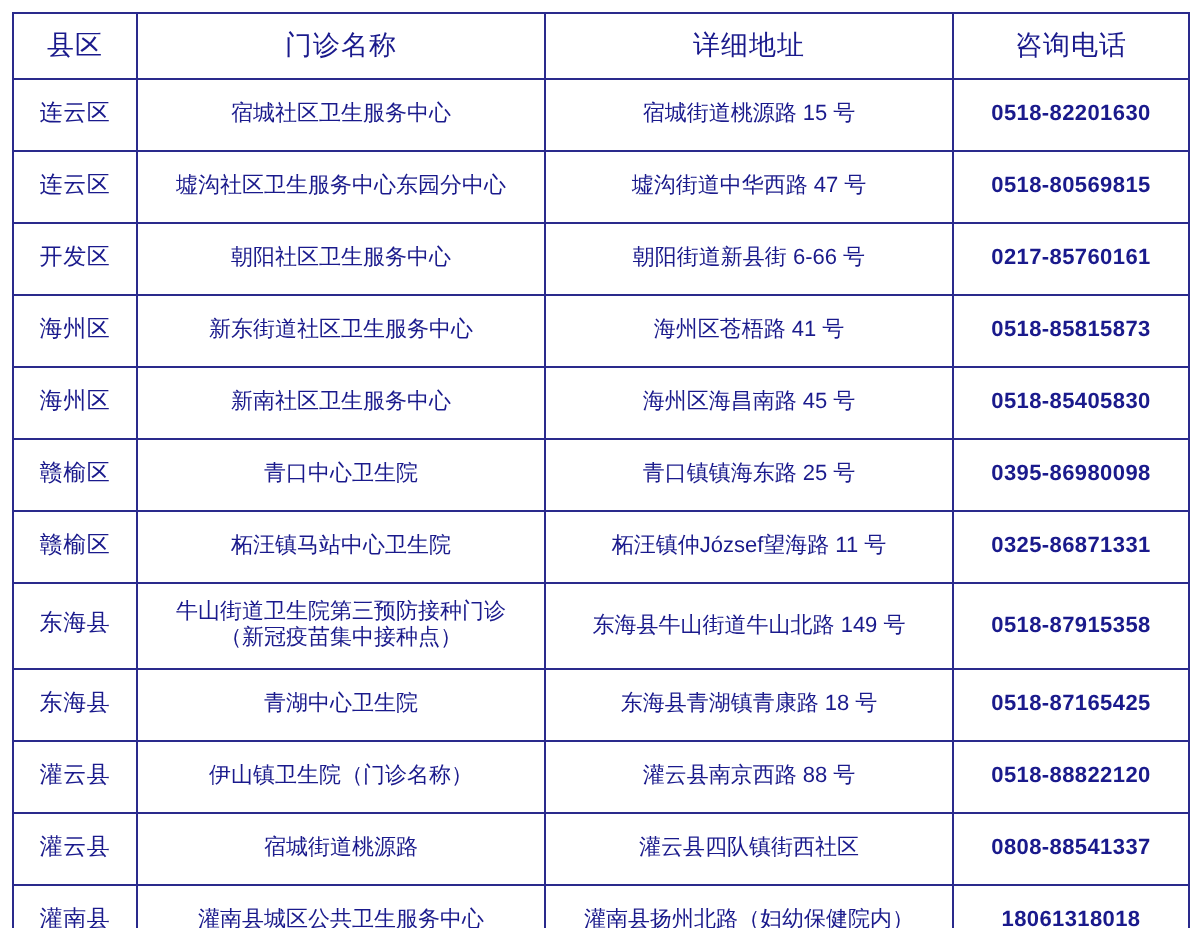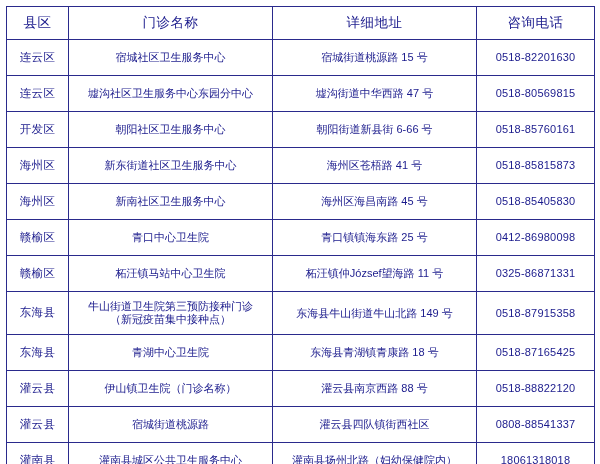--- a/index.html
+++ b/index.html
@@ -53,20 +53,21 @@
     font-weight: normal;
     margin-left: 48px;
   }
   table.clinic-table tbody td.district {
     font-size: 11.5px;
     letter-spacing: 0.3px;
   }
   table.clinic-table tbody td.phone {
     font-size: 11px;
     letter-spacing: 0.2px;
+    font-weight: bold;
   }
   table.clinic-table tbody tr.two-line td {
     height: 38px;
   }
   .sub {
     display: block;
     font-size: 11px;
     font-family: Liberation Serif, serif;
   }
 </style>
@@ -99,39 +100,39 @@
       <tr>
         <td class="district">连云区</td>
         <td>墟沟社区卫生服务中心东园分中心</td>
         <td>墟沟街道中华西路 47 号</td>
         <td class="phone">0518-80569815</td>
       </tr>
       <tr>
         <td class="district">开发区</td>
         <td>朝阳社区卫生服务中心</td>
         <td>朝阳街道新县街 6-66 号</td>
-        <td class="phone">0518-85760161</td>
+        <td class="phone">0217-85760161</td>
       </tr>
       <tr>
         <td class="district">海州区</td>
         <td>新东街道社区卫生服务中心</td>
         <td>海州区苍梧路 41 号</td>
         <td class="phone">0518-85815873</td>
       </tr>
       <tr>
         <td class="district">海州区</td>
         <td>新南社区卫生服务中心</td>
         <td>海州区海昌南路 45 号</td>
         <td class="phone">0518-85405830</td>
       </tr>
       <tr>
         <td class="district">赣榆区</td>
         <td>青口中心卫生院</td>
         <td>青口镇镇海东路 25 号</td>
-        <td class="phone">0412-86980098</td>
+        <td class="phone">0395-86980098</td>
       </tr>
       <tr>
         <td class="district">赣榆区</td>
         <td>柘汪镇马站中心卫生院</td>
         <td>柘汪镇仲József望海路 11 号</td>
         <td class="phone">0325-86871331</td>
       </tr>
       <tr class="two-line">
         <td class="district">东海县</td>
         <td>

